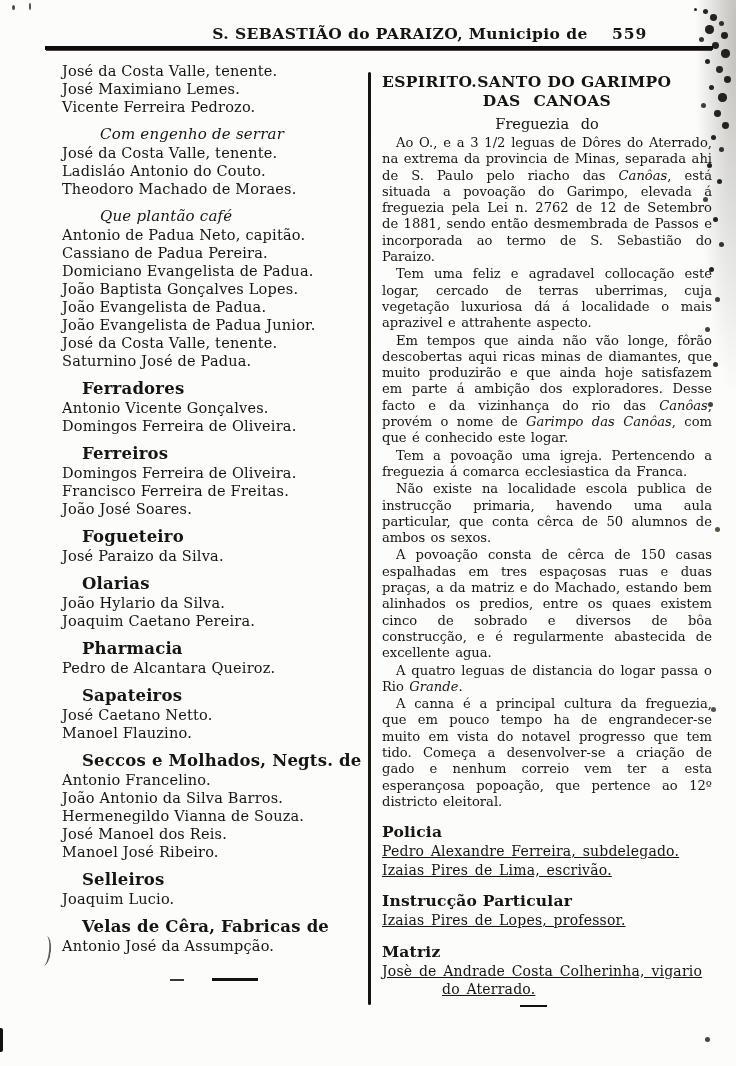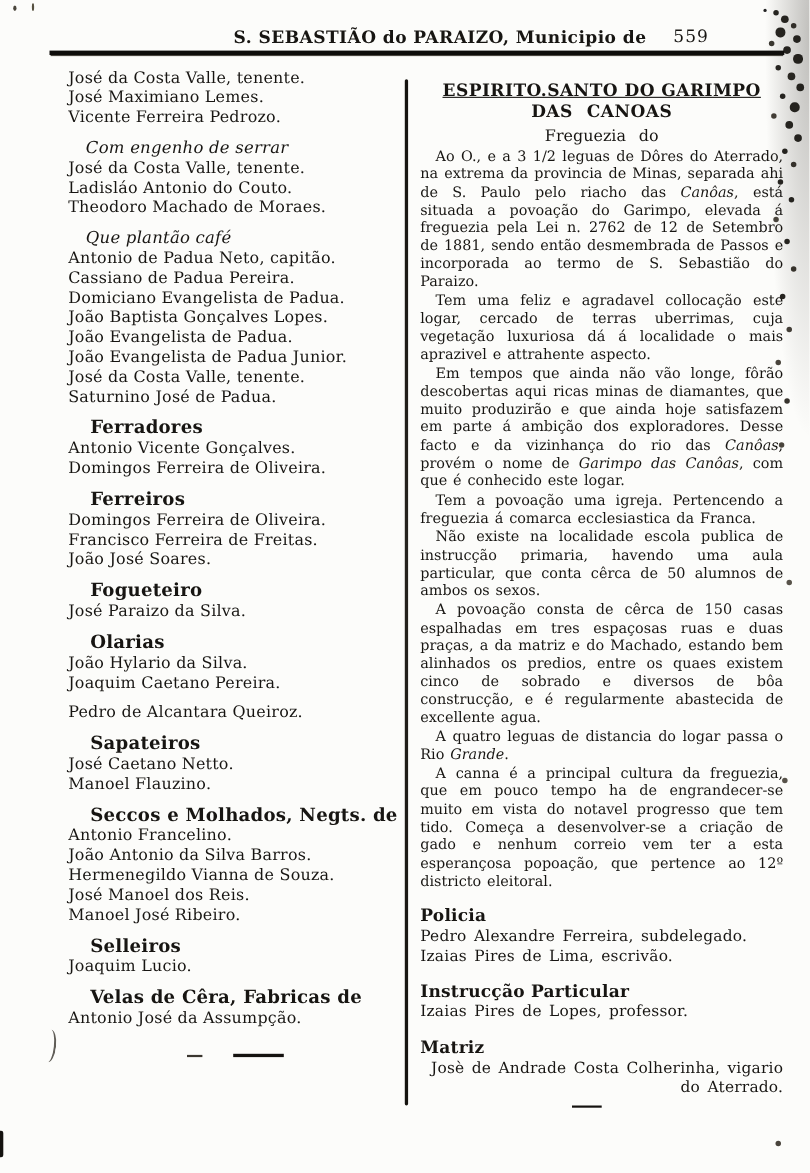--- a/index.html
+++ b/index.html
@@ -13,54 +13,54 @@
   .page{position:absolute;inset:0;}
 
   
   .header-title{
     position:absolute;top:24px;left:140px;width:520px;
     text-align:center;font-weight:bold;font-size:15.5px;letter-spacing:.4px;
     white-space:nowrap;
   }
   .header-page-number{
     position:absolute;top:24px;left:612px;
-    font-weight:normal;font-size:15.5px;letter-spacing:1px;
+    font-weight:bold;font-size:15.5px;letter-spacing:1px;
   }
   .header-rule{
     position:absolute;top:46px;left:45px;width:668px;height:4px;
     background:#0e0d0b;
     box-shadow:0 2px 0 -1px #4a463f;
   }
 
   
   .col-left{position:absolute;top:62px;left:62px;width:302px;}
   .col-right{position:absolute;top:72px;left:382px;width:330px;}
   .column-divider{
     position:absolute;top:72px;left:368px;width:3px;height:933px;
     background:linear-gradient(180deg,#15130f 0%,#26231e 45%,#15130f 100%);
     border-radius:2px;
   }
 
   
   .name-line{font-size:14.5px;line-height:18px;white-space:nowrap;letter-spacing:.2px;}
   .sec{margin-top:9px;}
   .sec-heading{font-weight:bold;font-size:16.5px;line-height:20px;margin-left:20px;white-space:nowrap;letter-spacing:.2px;}
-  .sec-heading.italic-head{font-weight:normal;font-style:italic;font-size:15px;line-height:19px;margin-left:16px;}
-
-  
-  .doc-title{ text-align:center;font-weight:bold;font-size:15.5px;line-height:19px;letter-spacing:.4px;text-decoration:underline;}
+  .sec-heading.italic-head{font-weight:normal;font-style:italic;font-size:15px;line-height:19px;margin-left:38px;}
+
+  
+  .doc-title{ font-weight:bold;font-size:15.5px;line-height:19px;letter-spacing:.4px;}
   .doc-title2{text-align:center;font-weight:bold;font-size:15.5px;line-height:19px;letter-spacing:.4px;word-spacing:7px;}
   .doc-subtitle{text-align:center;font-size:14.5px;line-height:20px;margin-top:4px;word-spacing:7px;}
   .para{font-size:13.1px;line-height:16.3px;text-align:justify;text-indent:14px;word-spacing:1.2px;margin-top:1px;}
   .para:first-of-type{margin-top:8px;}
   .it{font-style:italic;}
   .rc-sec{margin-top:12px;}
   .rc-heading{font-weight:bold;font-size:15.5px;line-height:20px;letter-spacing:.2px;}
-  .rc-name{font-size:14px;line-height:18.5px;letter-spacing:.2px;word-spacing:2px;}
-  .hang{padding-left:60px;text-indent:-60px;text-align:right;}
+  .rc-name{font-size:14px;line-height:18.5px;letter-spacing:.2px;word-spacing:2px;text-decoration:underline;}
+  .hang{padding-left:60px;text-indent:-60px;}
 
   
   .end-rule-row{margin-top:22px;height:6px;position:relative;}
   .end-dash-small{position:absolute;left:108px;top:2px;width:14px;height:1.5px;background:#3a362f;}
   .end-dash-main{position:absolute;left:150px;top:1px;width:46px;height:3px;background:#14120f;}
   .rc-end-dash{margin:6px 0 0 138px;width:27px;height:2px;background:#14120f;}
 
   
   .scan-noise{
     position:absolute;left:694px;top:8px;width:3px;height:3px;border-radius:50%;
@@ -144,20 +144,21 @@
       <div class="name-line">José Paraizo da Silva.</div>
     </div>
 
     <div class="sec">
       <div class="sec-heading">Olarias</div>
       <div class="name-line">João Hylario da Silva.</div>
       <div class="name-line">Joaquim Caetano Pereira.</div>
     </div>
 
     <div class="sec">
+      <div class="sec-heading">Pharmacia</div>
       <div class="name-line">Pedro de Alcantara Queiroz.</div>
     </div>
 
     <div class="sec">
       <div class="sec-heading">Sapateiros</div>
       <div class="name-line">José Caetano Netto.</div>
       <div class="name-line">Manoel Flauzino.</div>
     </div>
 
     <div class="sec">

